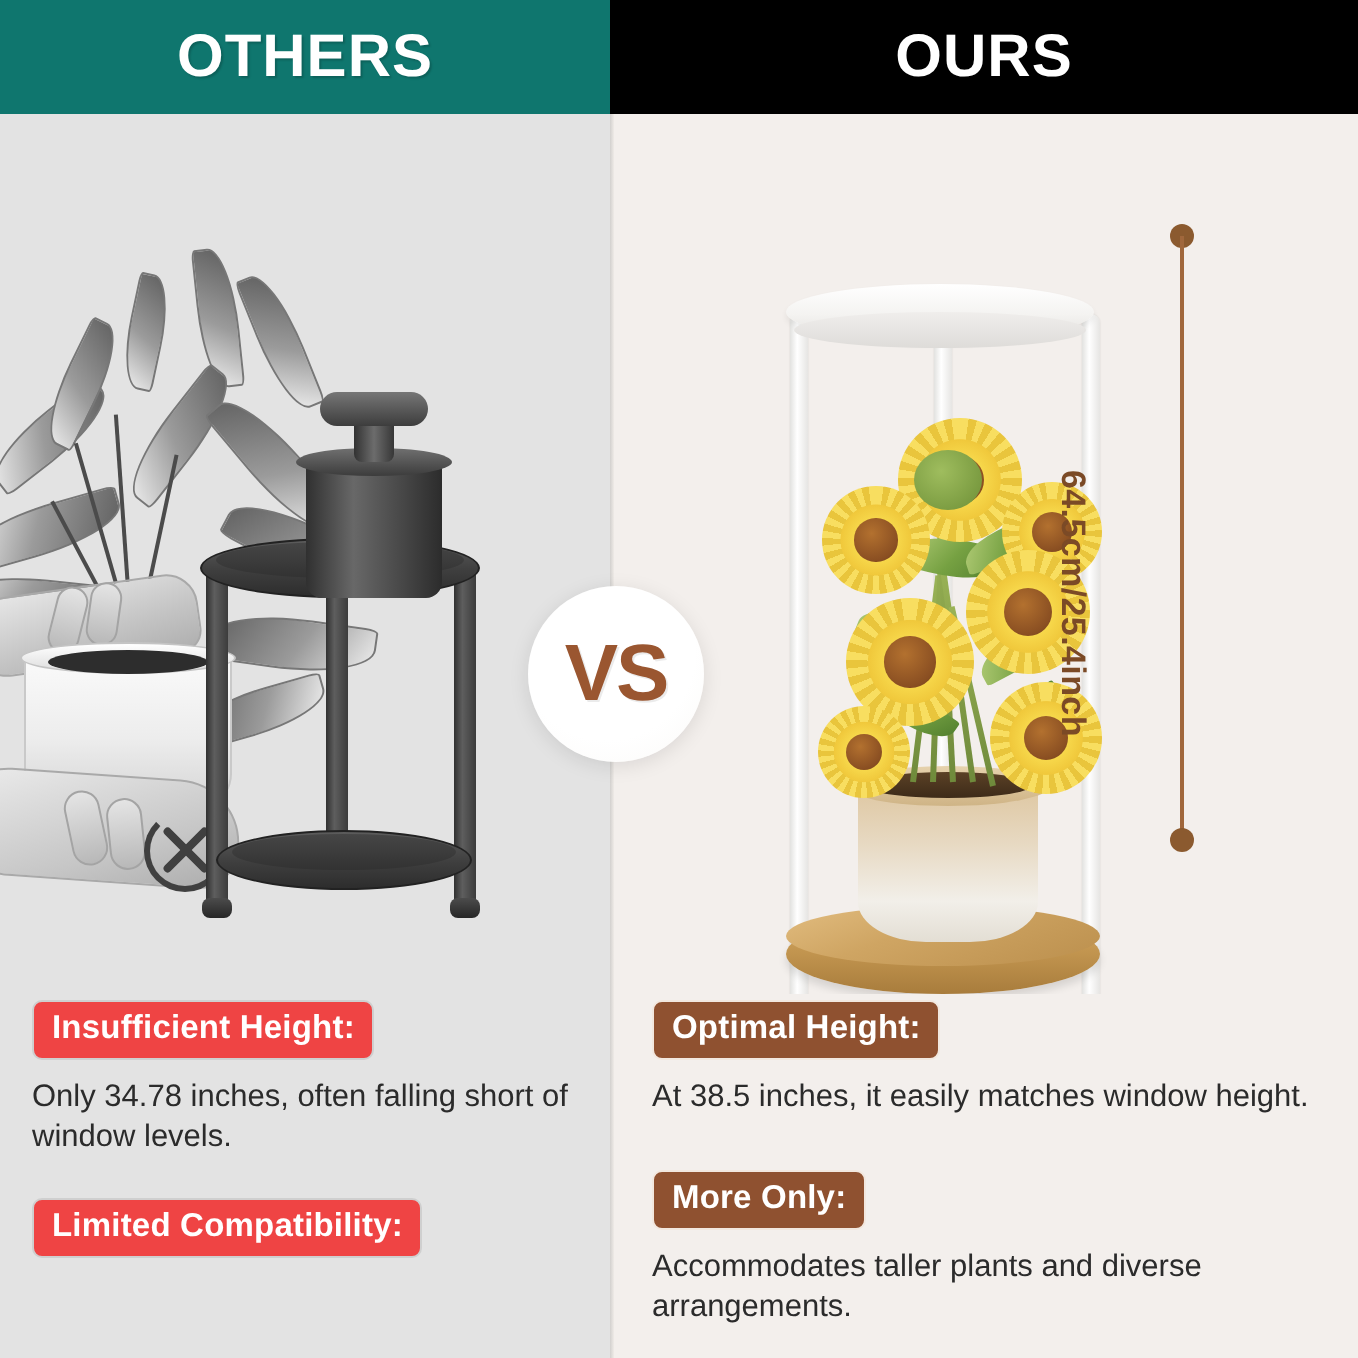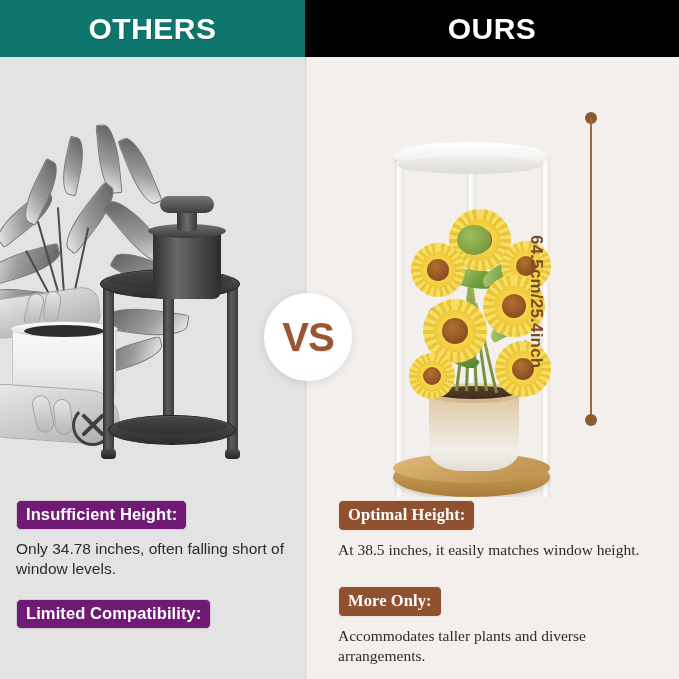--- a/index.html
+++ b/index.html
@@ -256,31 +256,31 @@
   }
   .vs-badge span {
     font-size:40px; font-weight:bold; color:#9a5630;
     letter-spacing:-1px;
     text-shadow:1px 1px 0 rgba(0,0,0,.08);
   }
 
   
   .textcol { position:absolute; top:500px; }
   .textcol-left  { left:16px;  width:278px; }
-  .textcol-right { left:338px; width:330px;font-family:Liberation Serif, serif; }
+  .textcol-right { left:326px; width:330px; }
 
   .badge {
     display:inline-block;
     padding:4px 9px 5px 9px;
     border-radius:5px;
     font-size:16.5px; font-weight:bold;
     color:#ffffff;
     letter-spacing:.1px;
   }
-  .badge-gray  { background:#701a75; border:1.5px solid #cfcfcf; }
+  .badge-gray  { background:#ef4444; border:1.5px solid #cfcfcf; }
   .badge-brown { background:#8f5130; border:1.5px solid #f2e7de; }
 
   .desc {
     margin-top:9px;
     font-size:15.5px; line-height:20px; color:#2b2b2b;
   }
   .block-gap { height:20px; }
   .block-gap-r { height:26px; }
 </style>
 </head>

